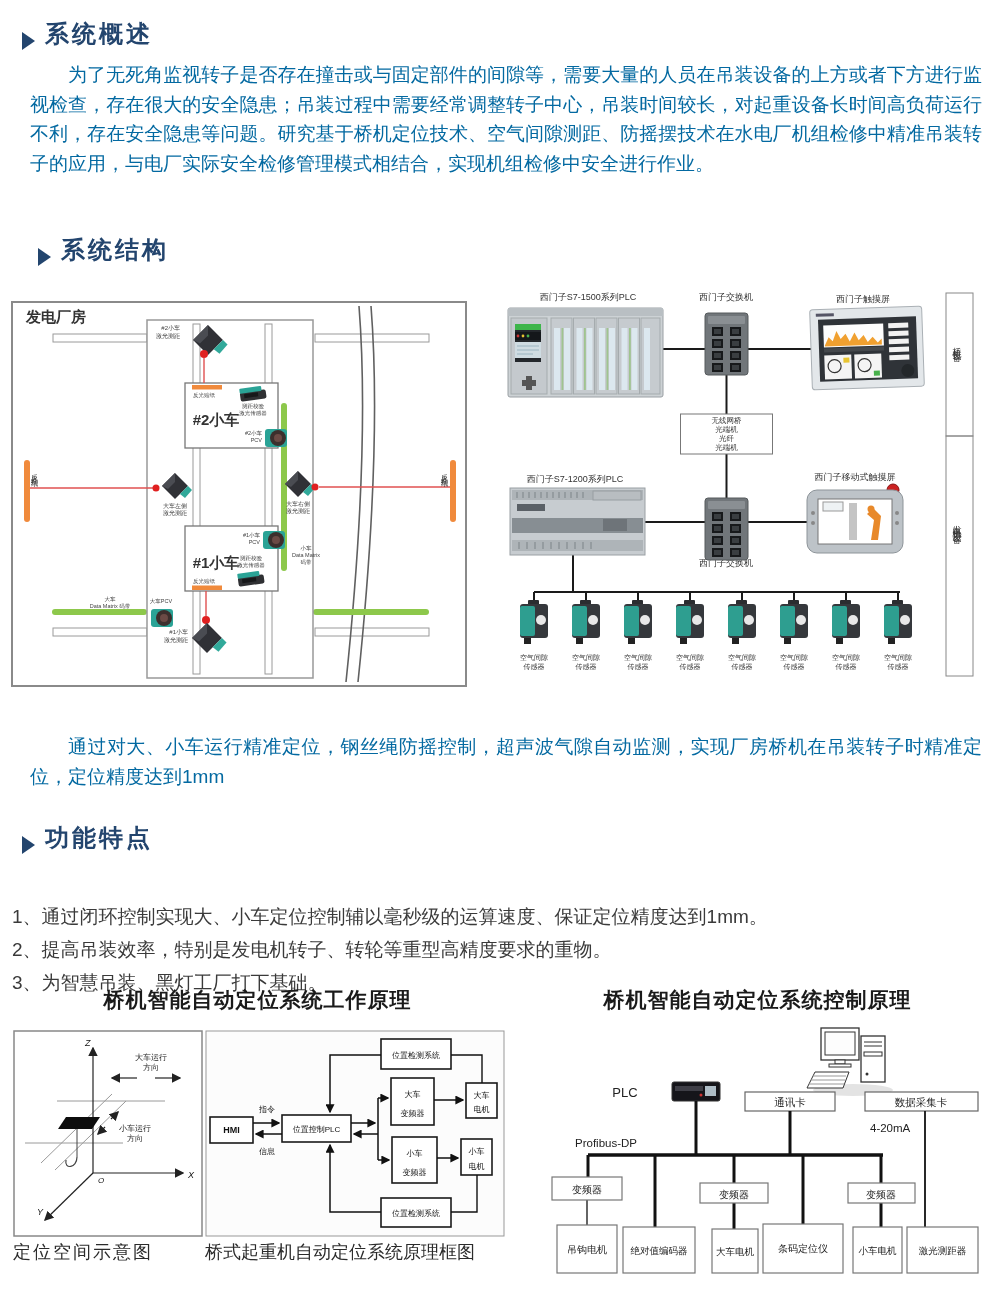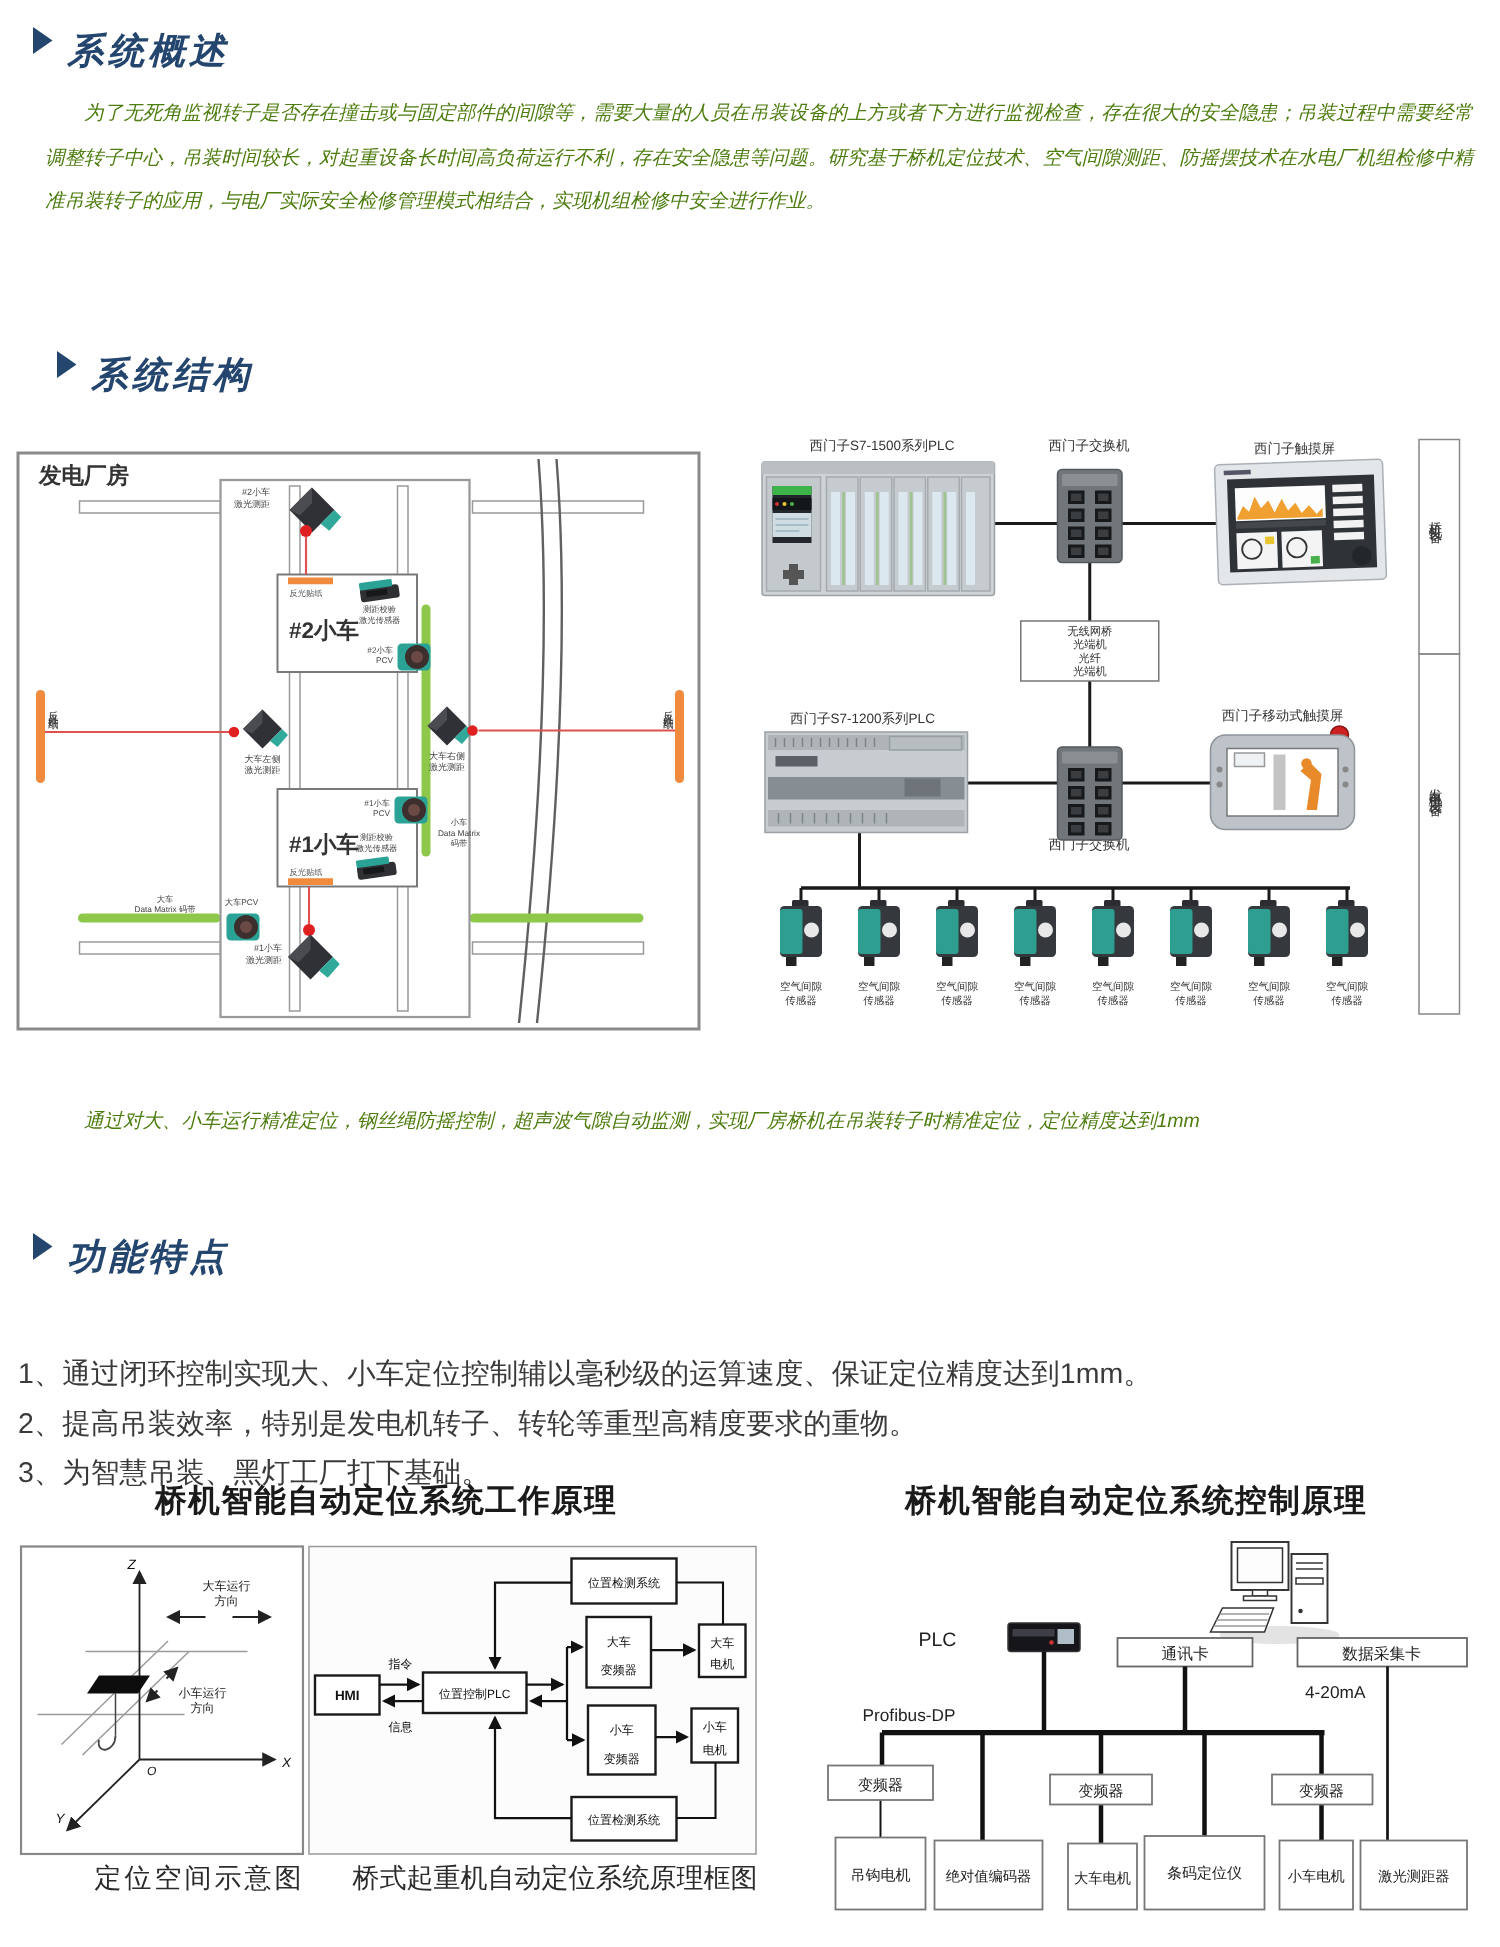--- a/index.html
+++ b/index.html
@@ -1,29 +1,29 @@
 <!DOCTYPE html>
 <html><head>
 <meta charset="utf-8">
 <style>
   html,body{margin:0;padding:0;background:#fff;}
   .page{position:relative;width:1000px;height:1298px;background:#fff;overflow:hidden;
         font-family:"Liberation Sans","DejaVu Sans",sans-serif;color:#3a3a3a;}
-  .heading{position:absolute;display:flex;align-items:flex-start;gap:10px;
-           font-size:24px;font-weight:bold;color:#23456e;letter-spacing:3px;font-style:italic;}
+  .heading{position:absolute;display:flex;align-items:flex-end;gap:10px;
+           font-size:24px;font-weight:bold;color:#23456e;letter-spacing:3px;}
   .tri{width:0;height:0;border-left:13px solid #23456e;border-top:9px solid transparent;
        border-bottom:9px solid transparent;display:inline-block;}
-  .para{position:absolute;left:30px;width:952px;font-size:13px;line-height:29.5px;
-        color:#4d7c0f;text-indent:2em;text-align:justify;margin:0;font-style:italic;}
+  .para{position:absolute;left:30px;width:952px;font-size:19px;line-height:29.5px;
+        color:#0369a1;text-indent:2em;text-align:justify;margin:0;}
   .features{position:absolute;left:12px;top:900px;width:970px;font-size:19px;
             line-height:33px;color:#3a3a3a;}
   .features div{white-space:nowrap;}
   .big-title{position:absolute;top:986px;font-size:21px;font-weight:bold;color:#1a1a1a;
              text-align:center;letter-spacing:1px;}
-  .caption{position:absolute;top:1240px;font-size:18px;color:#2b2b2b;text-align:right;
+  .caption{position:absolute;top:1240px;font-size:18px;color:#2b2b2b;text-align:left;
            letter-spacing:2px;}
   .vlabel{position:absolute;writing-mode:vertical-rl;text-orientation:upright;
           color:#333;letter-spacing:2px;line-height:1;}
   svg{position:absolute;}
   svg text{font-family:"Liberation Sans","DejaVu Sans",sans-serif;}
 </style>
 </head>
 <body>
 
 <div class="page">

